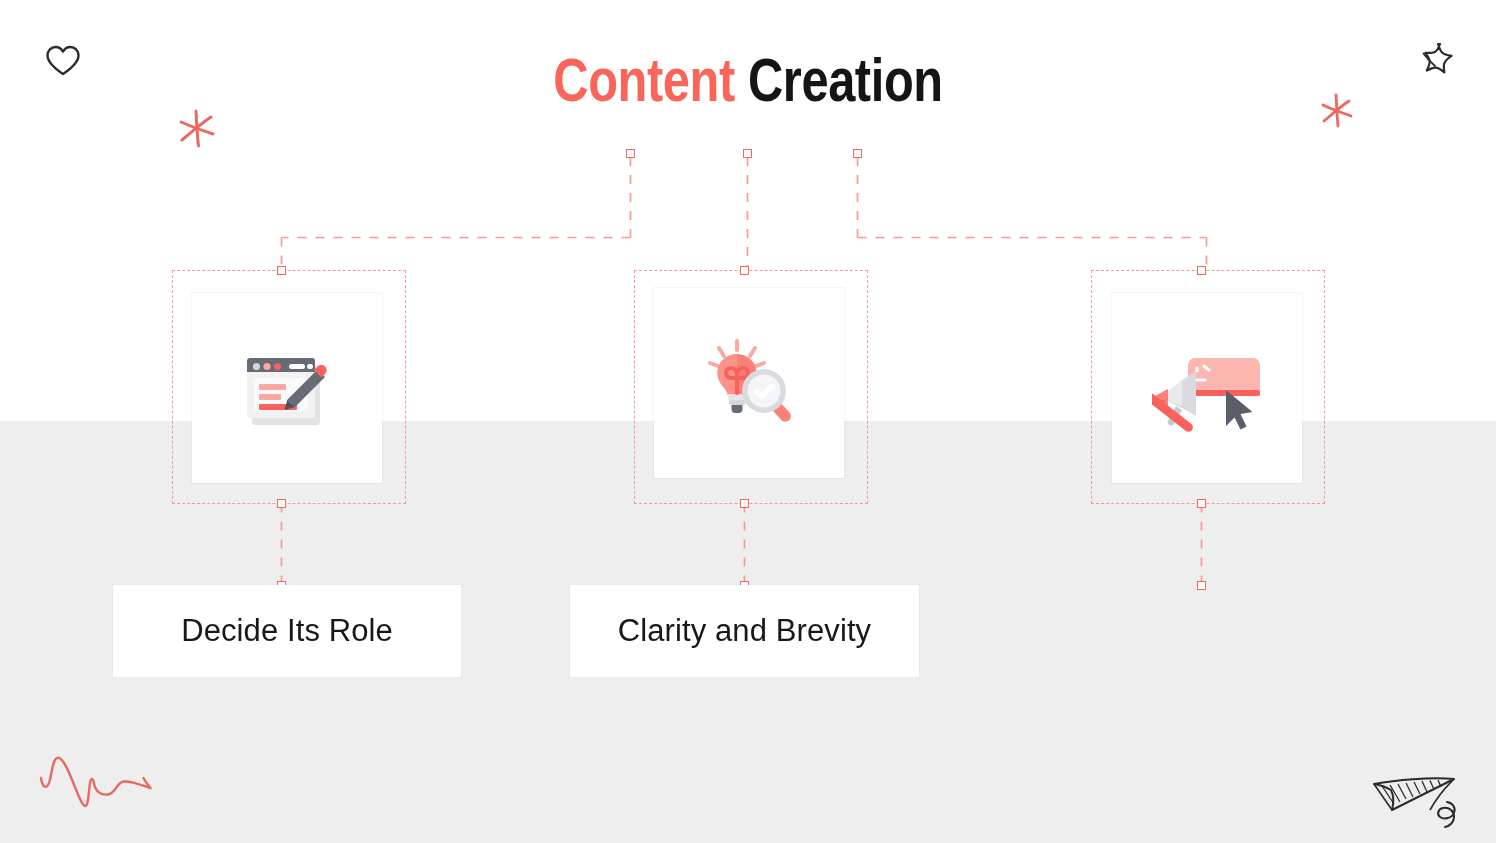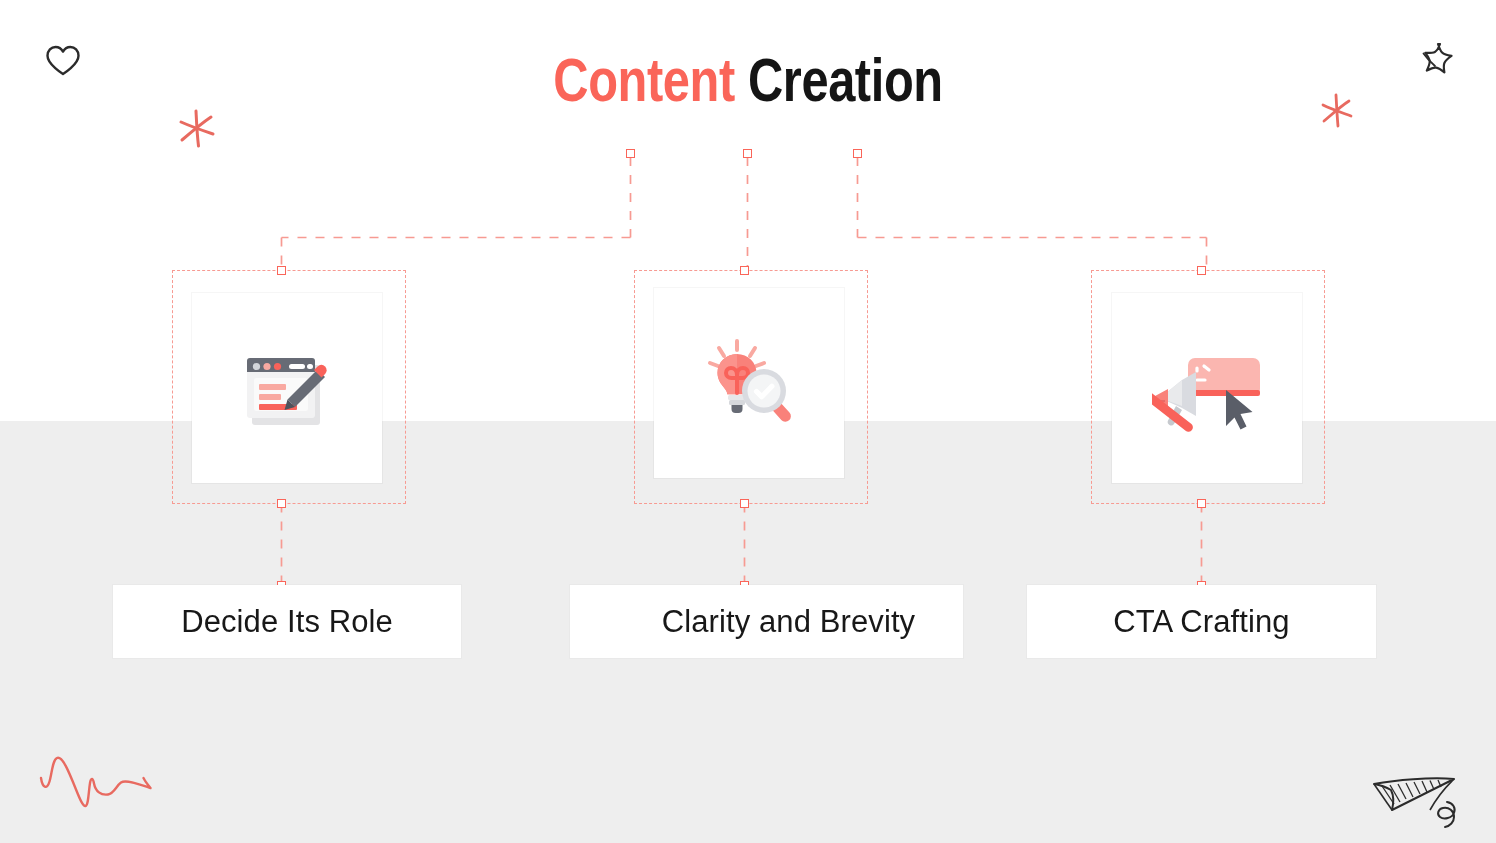--- a/index.html
+++ b/index.html
@@ -80,21 +80,21 @@
     background: #ffffff;
     box-shadow: 0 0 0 1px rgba(0,0,0,0.035);
     display: flex;
     align-items: center;
     justify-content: center;
   }
   .icon-card svg { display: block; }
   
   .label-box {
     position: absolute;
-    height: 73px;
+    height: 92px;
     background: #ffffff;
     display: flex;
     align-items: center;
     justify-content: center;
     box-shadow: 0 0 0 1px rgba(0,0,0,0.02);
   }
   .label-box .label-text {
     font-family: "Liberation Sans", sans-serif;
     font-size: 31px;
     font-weight: 400;
@@ -247,25 +247,22 @@
         <rect x="11" y="42" width="9" height="62" rx="4.5" fill="#f9625a" transform="rotate(-52 15.5 73)"></rect>
 
         <path d="M74 52l0 36 8.5-8.5 6 12 6-3-6-12.5 12-2z" fill="#5a5e68"></path>
       </svg>
     </span>
   </div>
 
   <div class="label-box" style="left:113px; top:585px; width:348px;">
     <span class="label-text">Decide Its Role</span>
   </div>
-  <div class="label-box" style="left:570px; top:585px; width:349px;padding-left:44px;">
+  <div class="label-box" style="left:570px; top:585px; width:349px;">
     <span class="label-text">Clarity and Brevity</span>
-  </div>
-  <div class="label-box" style="left:1027px; top:585px; width:349px;">
-    <span class="label-text">CTA Crafting</span>
   </div>
 
   <div class="deco" style="left:44px; top:44px;">
     <svg width="38" height="34" viewBox="0 0 38 34" fill="none" xmlns="http://www.w3.org/2000/svg">
       <path d="M19 30C19 30 3.5 20.5 3.5 11.8 3.5 6.6 7.2 3 11.6 3c3.4 0 6 2.1 7.4 4.6C20.4 5.1 23 3 26.4 3 30.8 3 34.5 6.6 34.5 11.8 34.5 20.5 19 30 19 30z" stroke="#2b2b2b" stroke-width="2.4" stroke-linecap="round" stroke-linejoin="round"></path>
     </svg>
   </div>
 
   <div class="deco" style="left:1410px; top:36px;">
     <svg width="54" height="54" viewBox="0 0 54 54" fill="none" xmlns="http://www.w3.org/2000/svg">

